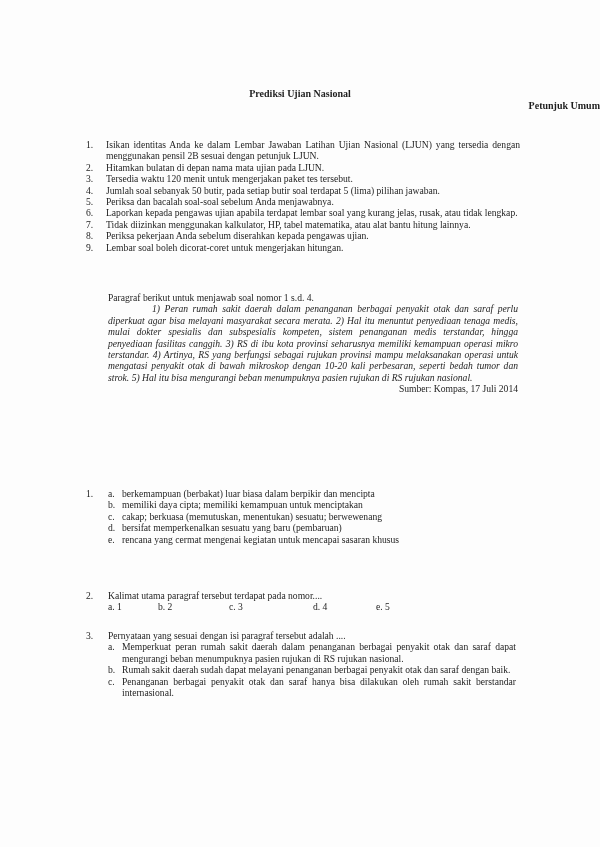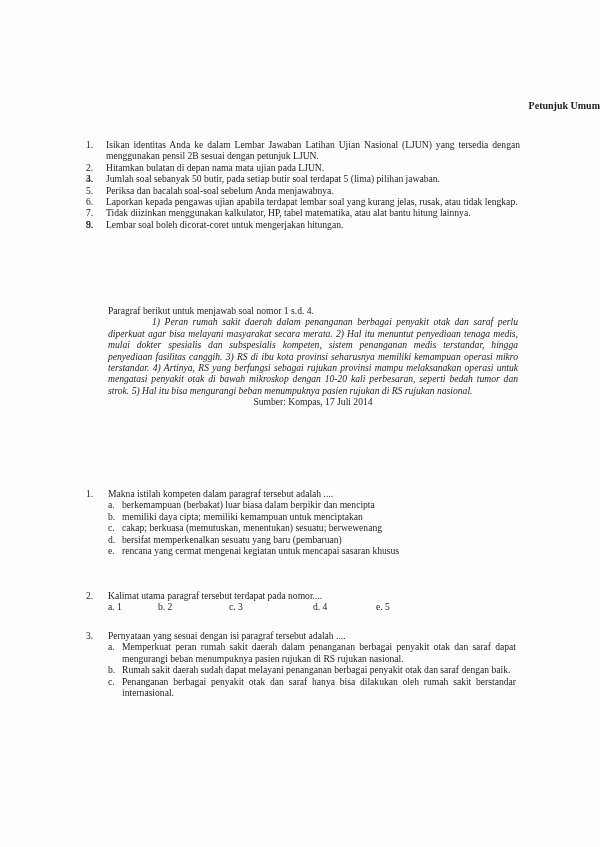--- a/index.html
+++ b/index.html
@@ -15,66 +15,66 @@
       position: absolute; left: 0; width: 600px; text-align: center;
       font-weight: bold; font-size: 10px; line-height: 12px;
     }
     .t1 { top: 88px; }
     .t2 { top: 100px; text-align: right; }
 
     .instr { position: absolute; left: 86px; top: 139px; width: 434px; }
     .instr .item { position: relative; padding-left: 20px; text-align: justify; }
     .instr .num { position: absolute; left: 0; top: 0; }
 
-    .passage { position: absolute; left: 108px; top: 305px; width: 410px; text-align: justify; }
+    .passage { position: absolute; left: 108px; top: 292px; width: 410px; text-align: justify; }
     .passage .intro { }
     .passage .body { text-indent: 44px; text-align: justify; font-style: italic; }
-    .passage .source { text-align: center; }
+    .passage .source { text-align: right; }
 
     .q { position: absolute; left: 86px; width: 430px; }
     .q .qnum { position: absolute; left: 0; top: 0; }
     .q .qtext { padding-left: 22px; }
     .q .opt { position: relative; padding-left: 36px; text-align: justify; }
     .q .opt .ol { position: absolute; left: 22px; top: 0; }
     .q1 { top: 488px; }
     .q2 { top: 590px; }
     .q3 { top: 630px; }
 
     .inline-opts { position: relative; height: 12px; }
     .inline-opts span { position: absolute; top: 0; }
     .io0 { left: 22px; font-family: Liberation Serif, serif; } .io1 { left: 72px; } .io2 { left: 143px; } .io3 { left: 227px; font-family: Liberation Serif, serif; } .io4 { left: 290px; }
   </style>
 </head>
 <body>
 
 <div class="page">
 
+  <div class="title t1">Prediksi Ujian Nasional</div>
   <div class="title t2">Petunjuk Umum</div>
 
   <div class="instr">
     <div class="item"><span class="num">1.</span><span>Isikan identitas Anda ke dalam Lembar Jawaban Latihan Ujian Nasional (LJUN) yang tersedia dengan menggunakan pensil 2B sesuai dengan petunjuk LJUN.</span></div>
     <div class="item"><span class="num">2.</span><span>Hitamkan bulatan di depan nama mata ujian pada LJUN.</span></div>
-    <div class="item"><span class="num">3.</span></div>
+    <div class="item"><span class="num">3.</span><span>Tersedia waktu 120 menit untuk mengerjakan paket tes tersebut.</span></div>
     <div class="item"><span class="num">4.</span><span>Jumlah soal sebanyak 50 butir, pada setiap butir soal terdapat 5 (lima) pilihan jawaban.</span></div>
     <div class="item"><span class="num">5.</span><span>Periksa dan bacalah soal-soal sebelum Anda menjawabnya.</span></div>
     <div class="item"><span class="num">6.</span><span>Laporkan kepada pengawas ujian apabila terdapat lembar soal yang kurang jelas, rusak, atau tidak lengkap.</span></div>
     <div class="item"><span class="num">7.</span><span>Tidak diizinkan menggunakan kalkulator, HP, tabel matematika, atau alat bantu hitung lainnya.</span></div>
-    <div class="item"><span class="num">8.</span></div>
+    <div class="item"><span class="num">8.</span><span>Periksa pekerjaan Anda sebelum diserahkan kepada pengawas ujian.</span></div>
     <div class="item"><span class="num">9.</span><span>Lembar soal boleh dicorat-coret untuk mengerjakan hitungan.</span></div>
   </div>
 
   <div class="passage">
     <div class="intro">Paragraf berikut untuk menjawab soal nomor 1 s.d. 4.</div>
     <div class="body">1) Peran rumah sakit daerah dalam penanganan berbagai penyakit otak dan saraf perlu diperkuat agar bisa melayani masyarakat secara merata. 2) Hal itu menuntut penyediaan tenaga medis, mulai dokter spesialis dan subspesialis kompeten, sistem penanganan medis terstandar, hingga penyediaan fasilitas canggih. 3) RS di ibu kota provinsi seharusnya memiliki kemampuan operasi mikro terstandar. 4) Artinya, RS yang berfungsi sebagai rujukan provinsi mampu melaksanakan operasi untuk mengatasi penyakit otak di bawah mikroskop dengan 10-20 kali perbesaran, seperti bedah tumor dan strok. 5) Hal itu bisa mengurangi beban menumpuknya pasien rujukan di RS rujukan nasional.</div>
     <div class="source">Sumber: Kompas, 17 Juli 2014</div>
   </div>
 
   <div class="q q1">
     <span class="qnum">1.</span>
-    <div class="qtext">Makna istilah kompeten dalam paragraf tersebut adalah ....</div>
     <div class="opt"><span class="ol">a.</span><span>berkemampuan (berbakat) luar biasa dalam berpikir dan mencipta</span></div>
     <div class="opt"><span class="ol">b.</span><span>memiliki daya cipta; memiliki kemampuan untuk menciptakan</span></div>
     <div class="opt"><span class="ol">c.</span><span>cakap; berkuasa (memutuskan, menentukan) sesuatu; berwewenang</span></div>
     <div class="opt"><span class="ol">d.</span><span>bersifat memperkenalkan sesuatu yang baru (pembaruan)</span></div>
     <div class="opt"><span class="ol">e.</span><span>rencana yang cermat mengenai kegiatan untuk mencapai sasaran khusus</span></div>
   </div>
 
   <div class="q q2">
     <span class="qnum">2.</span>
     <div class="qtext">Kalimat utama paragraf tersebut terdapat pada nomor....</div>

